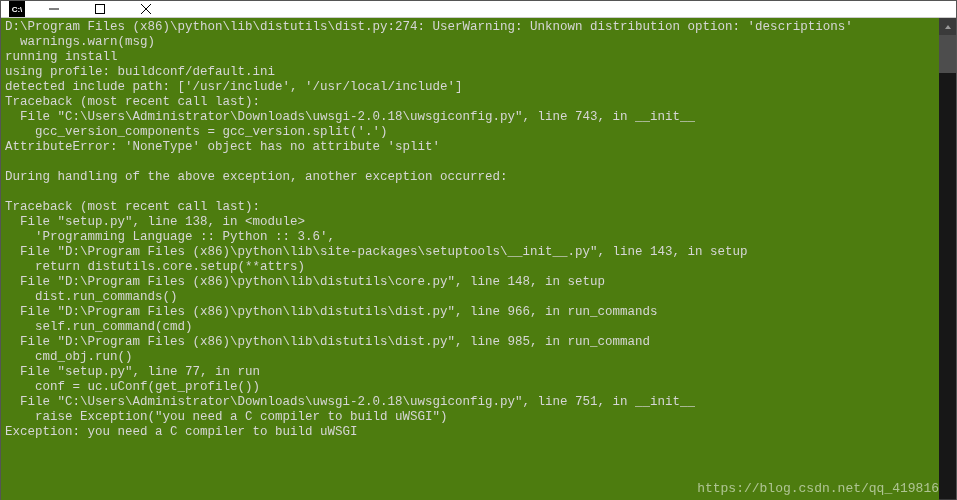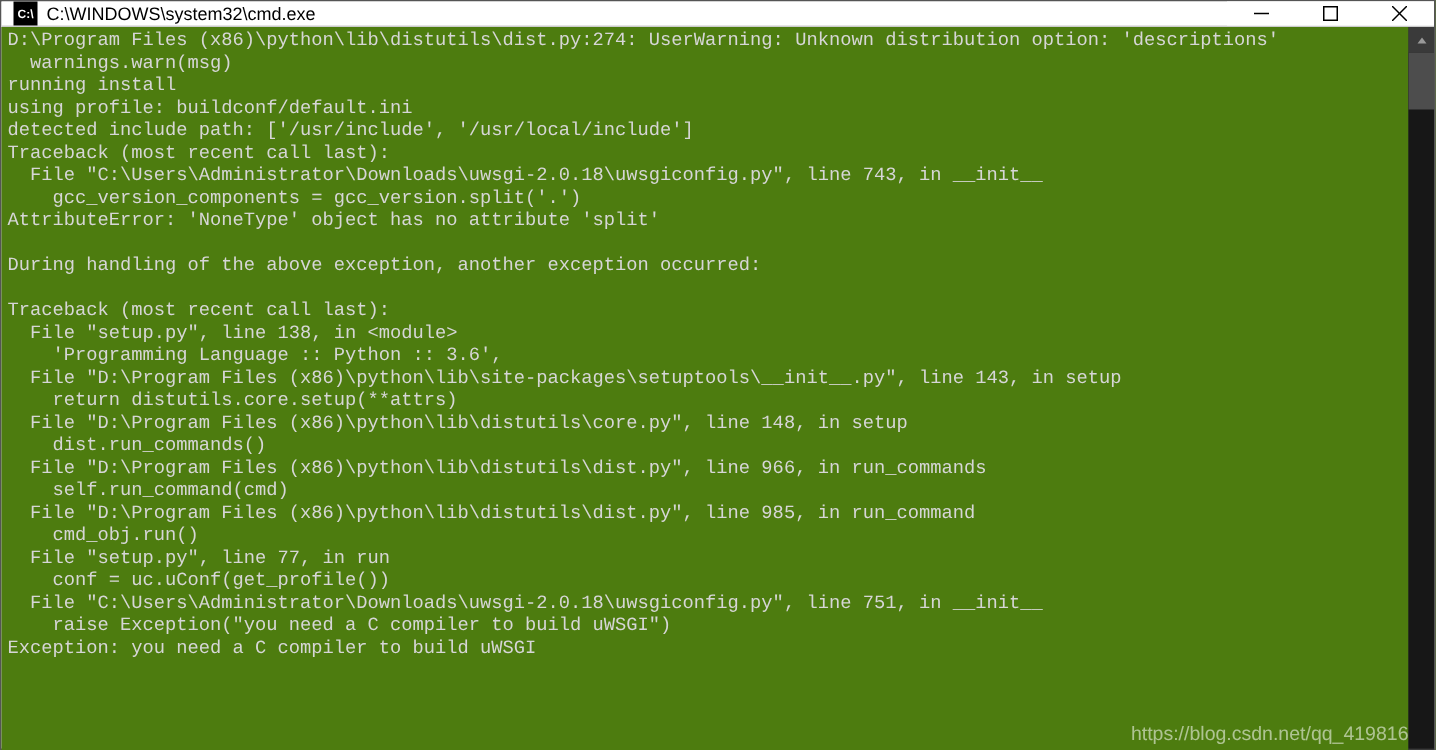--- a/index.html
+++ b/index.html
@@ -114,34 +114,33 @@
       top: 0;
       width: 100%;
       height: 38px;
       background: #4d4d4d;
     }
     .watermark {
       position: absolute;
       right: 18px;
       bottom: 4px;
       color: rgba(255,255,255,0.55);
-      font-family: Liberation Sans, sans-serif;
+      font-family: Liberation Mono, monospace;
       font-size: 13px;
       pointer-events: none;
     }
   </style>
 </head>
 <body>
 
 <div class="window">
   <div class="titlebar">
     <span class="titlebar-icon">
         <span>C:\</span>
       </span>
-    <span class="titlebar-text">C:\WINDOWS\system32\cmd.exe</span>
     <div class="titlebar-controls">
       <div class="titlebar-btn">
         <svg viewBox="0 0 10 10">
             <line x1="0" y1="5" x2="10" y2="5" stroke="#000" stroke-width="1"></line>
           </svg>
       </div>
       <div class="titlebar-btn">
         <svg viewBox="0 0 10 10">
             <rect x="0.5" y="0.5" width="9" height="9" fill="none" stroke="#000" stroke-width="1"></rect>
           </svg>

